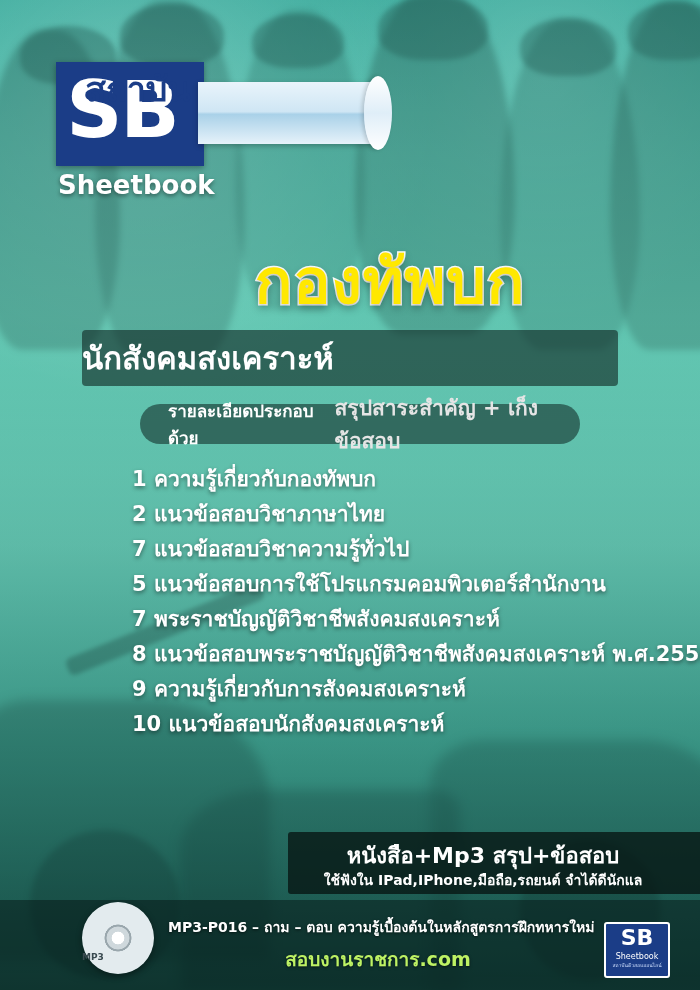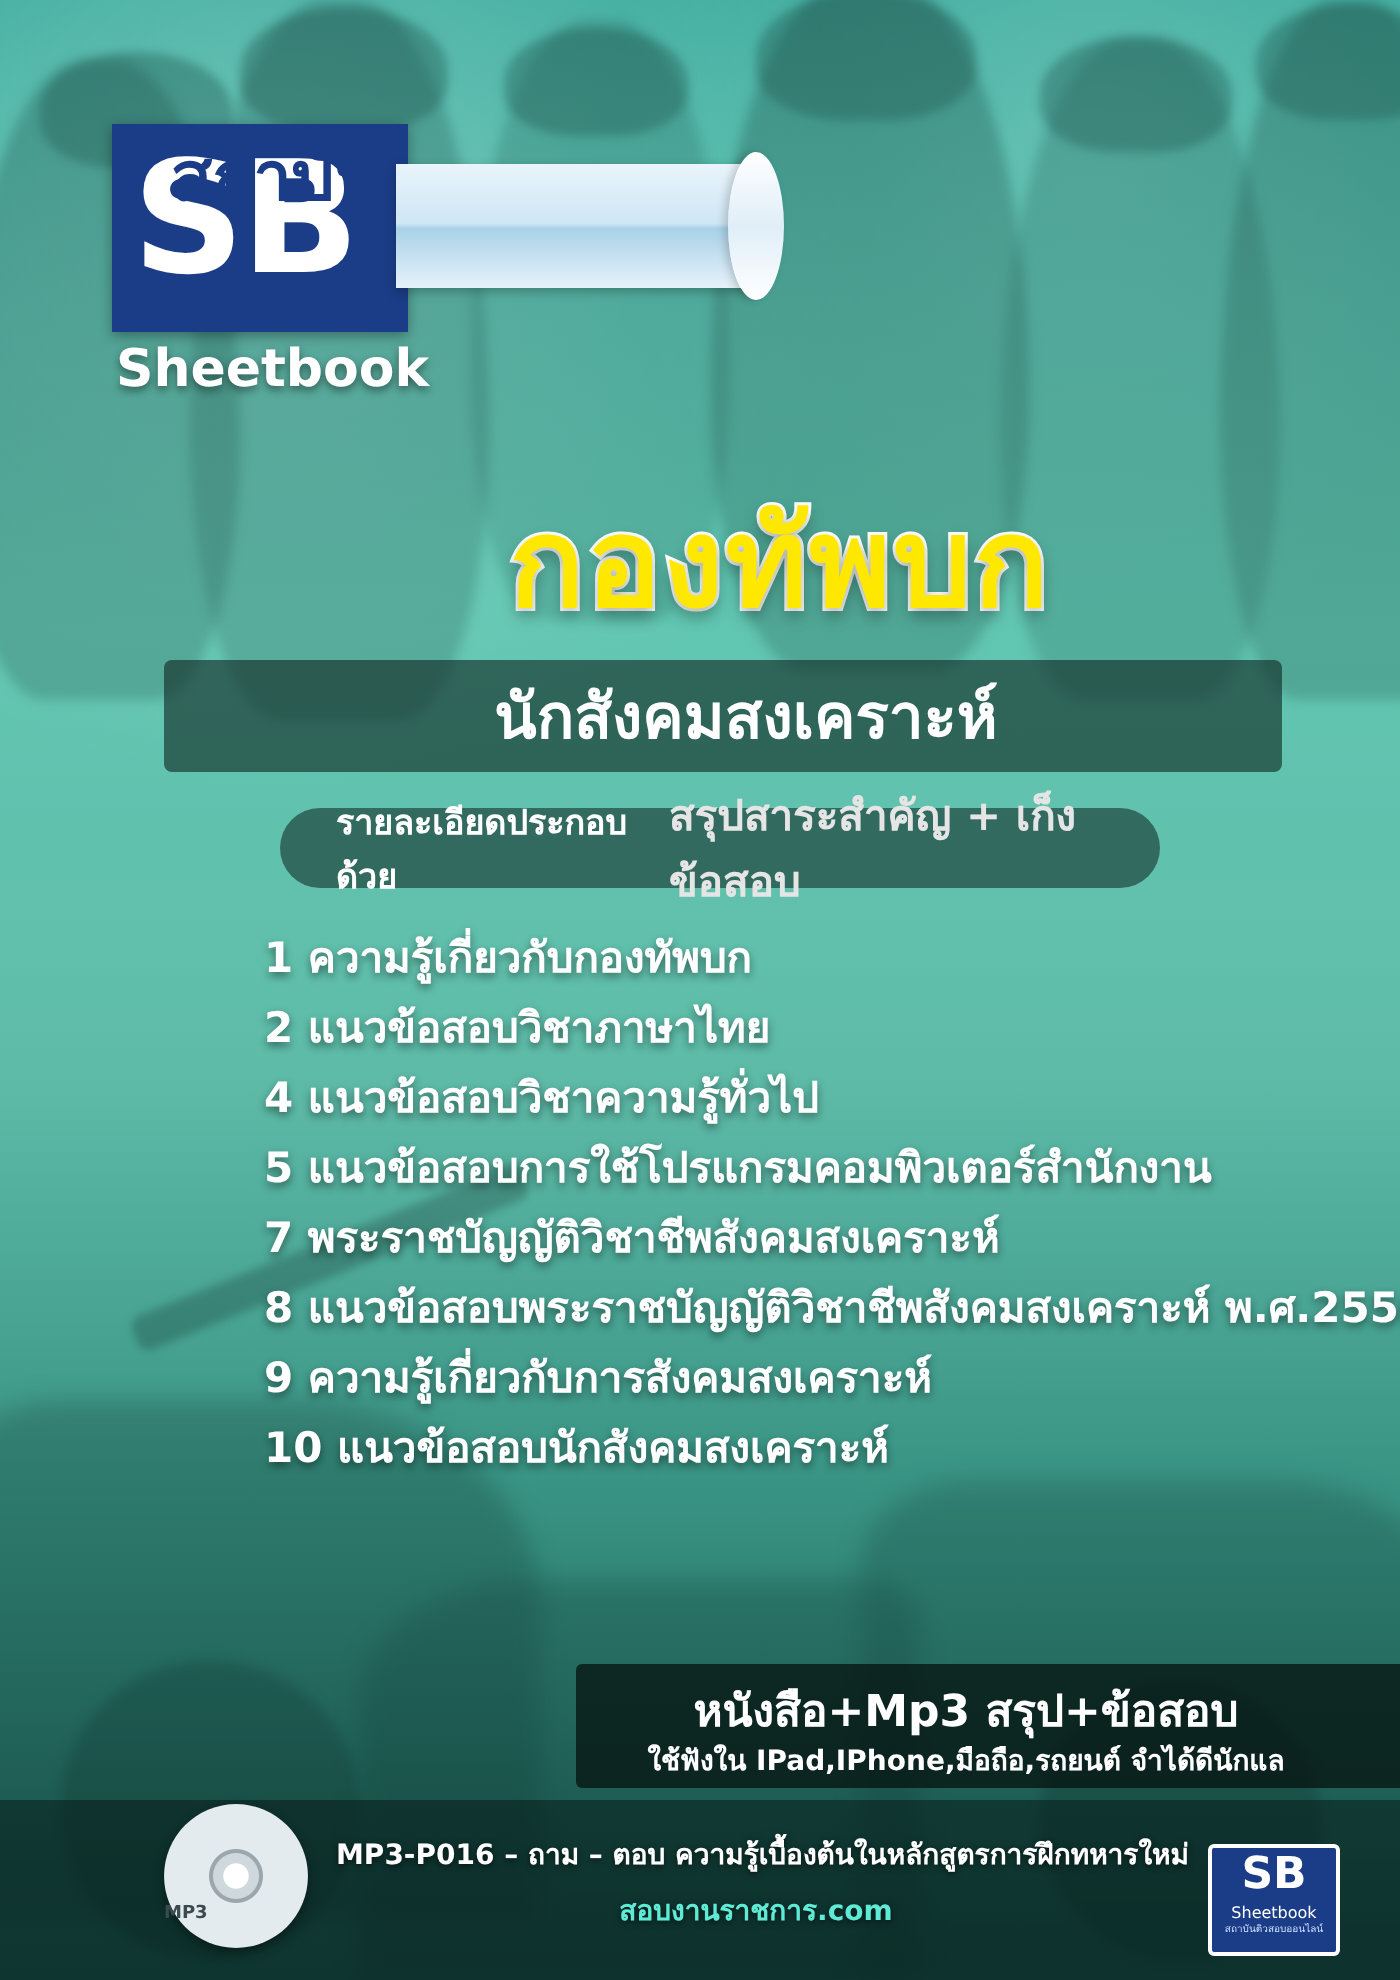--- a/index.html
+++ b/index.html
@@ -172,22 +172,21 @@
   .subtitle-bar {
     position: absolute;
     left: 82px;
     top: 330px;
     width: 536px;
     height: 56px;
     background: rgba(16, 40, 36, 0.62);
     border-radius: 4px;
     display: flex;
     align-items: center;
-    justify-content: center;
-    padding-left: 23px;
+    justify-content: flex-start;
   }
   .subtitle-bar span {
     color: #ffffff;
     font-size: 31px;
     font-weight: bold;
   }
 
   .detail-bar {
     position: absolute;
     left: 140px;
@@ -286,22 +285,22 @@
     font-size: 14px;
     font-weight: bold;
     text-shadow: 0 1px 3px rgba(0,0,0,0.6);
   }
   .footer-site {
     position: absolute;
     left: 168px;
     top: 944px;
     width: 420px;
     text-align: center;
-    color: #5eead4;
-    font-size: 14px;
+    color: #bef264;
+    font-size: 19px;
     font-weight: bold;
     text-shadow: 0 1px 3px rgba(0,0,0,0.6);
   }
   .badge {
     position: absolute;
     left: 604px;
     top: 922px;
     width: 62px;
     height: 52px;
     background: #1b3d87;
@@ -371,21 +370,21 @@
   </div>
 
   <div class="detail-bar">
     <span class="d1">รายละเอียดประกอบด้วย</span>
     <span class="d2">สรุปสาระสำคัญ + เก็งข้อสอบ</span>
   </div>
 
   <div class="topic-list">
     <div class="topic-item">1 ความรู้เกี่ยวกับกองทัพบก</div>
     <div class="topic-item">2 แนวข้อสอบวิชาภาษาไทย</div>
-    <div class="topic-item">4 แนวข้อสอบวิชาความรู้ทั่วไป</div>
+    <div class="topic-item">7 แนวข้อสอบวิชาความรู้ทั่วไป</div>
     <div class="topic-item">5 แนวข้อสอบการใช้โปรแกรมคอมพิวเตอร์สำนักงาน</div>
     <div class="topic-item">7 พระราชบัญญัติวิชาชีพสังคมสงเคราะห์</div>
     <div class="topic-item">8 แนวข้อสอบพระราชบัญญัติวิชาชีพสังคมสงเคราะห์ พ.ศ.2556</div>
     <div class="topic-item">9 ความรู้เกี่ยวกับการสังคมสงเคราะห์</div>
     <div class="topic-item">10 แนวข้อสอบนักสังคมสงเคราะห์</div>
   </div>
 
   <div class="media-box">
     <div class="media-line1">หนังสือ+Mp3 สรุป+ข้อสอบ</div>
     <div class="media-line2">ใช้ฟังใน IPad,IPhone,มือถือ,รถยนต์ จำได้ดีนักแล</div>

